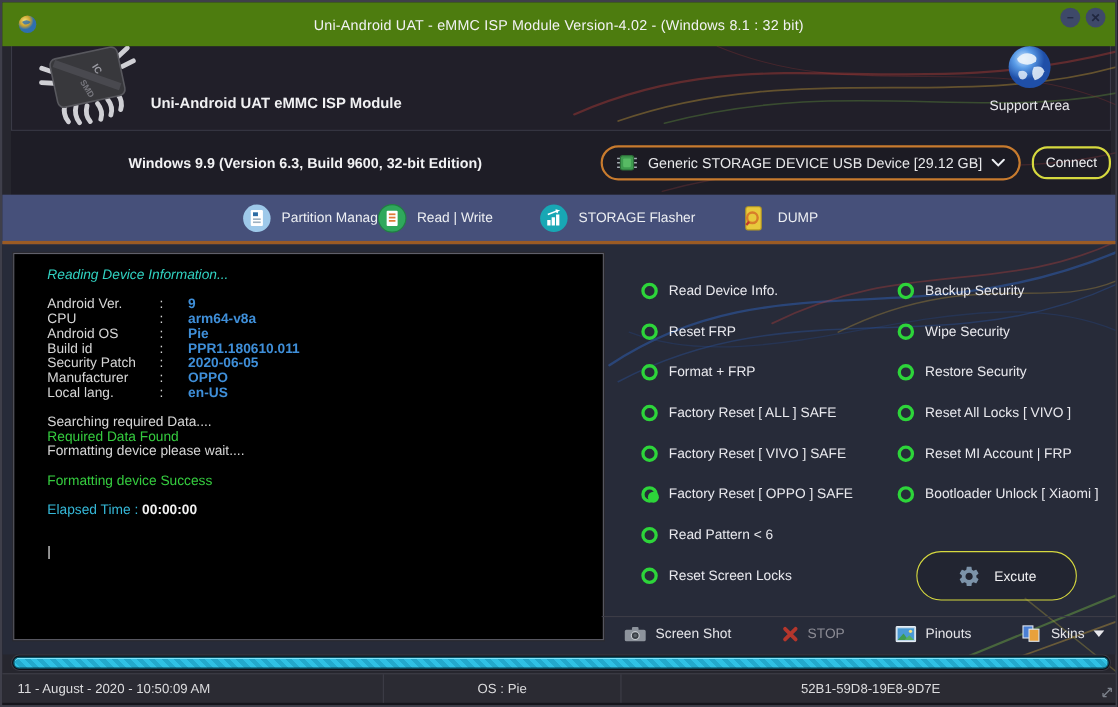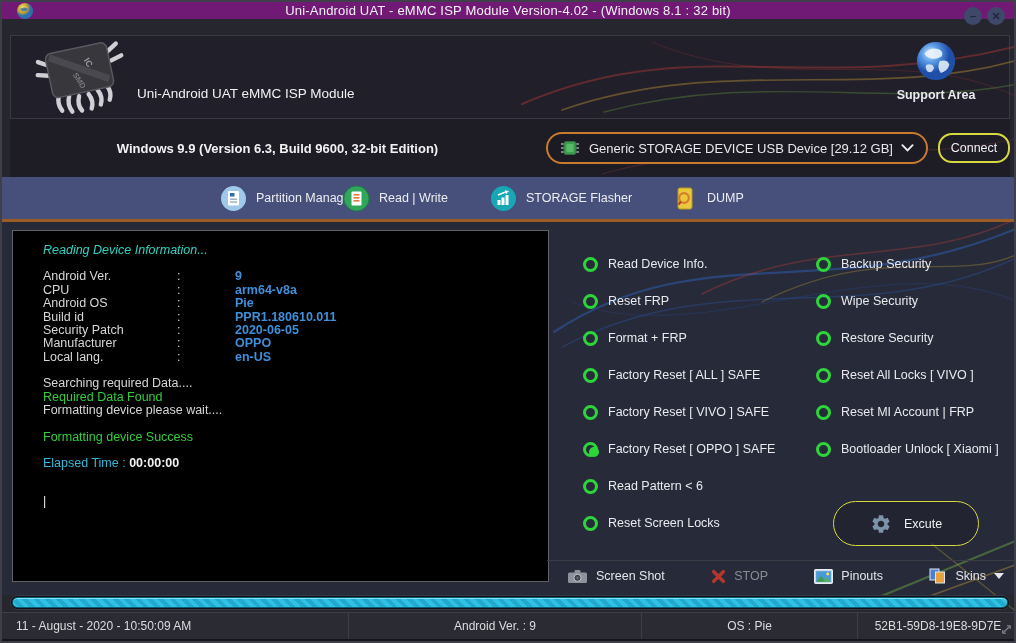--- a/index.html
+++ b/index.html
@@ -2,41 +2,41 @@
 <html><head>
 <meta charset="utf-8">
 <style>
   * { margin:0; padding:0; box-sizing:border-box; }
   html,body { background:#0d0d11; }
   body { font-family:"Liberation Sans", sans-serif; }
   #app { position:relative; width:1016px; height:643px; background:#26262e; overflow:hidden;
          border:2px solid #3f3f4a; }
 
   
-  .titlebar { position:absolute; left:0; top:0; width:100%; height:17px; background:#701a75;
+  .titlebar { position:absolute; left:0; top:0; width:100%; height:40px; background:#4d7c0f;
               display:flex; align-items:center; z-index:3; }
   .titlebar .app-ico { margin-left:14px; width:18px; height:18px; }
   .titlebar .ttl { position:absolute; left:0; right:0; text-align:center; color:#f2f2f4;
                    font-size:13px; letter-spacing:.2px; }
   .winbtn { position:absolute; top:5px; width:18px; height:18px; border-radius:50%;
             background:#3e4969; color:#20273f; font-size:11px; font-weight:bold;
             display:flex; align-items:center; justify-content:center; cursor:default; }
   .winbtn.min { right:32px; }
   .winbtn.cls { right:9px; }
 
   
   .decor { position:absolute; left:0; top:0; width:1016px; height:643px; z-index:1; pointer-events:none; }
 
   
   .header { position:absolute; left:8px; top:33px; width:1000px; height:84px;
             background:#211f29; border:1px solid #3a3a46; }
   .chip-logo { position:absolute; left:14px; top:4px; width:110px; height:78px; z-index:2; }
   .app-name { position:absolute; left:126px; top:50px; color:#f0f0f2; font-size:13.5px;
-              font-weight:normal; z-index:2; }
-  .support { position:absolute; right:28px; top:4px; width:90px; text-align:center; z-index:2; cursor:pointer;font-weight:bold; }
+              font-weight:bold; z-index:2; }
+  .support { position:absolute; right:28px; top:4px; width:90px; text-align:center; z-index:2; cursor:pointer; }
   .support svg { width:42px; height:42px; }
   .support .lbl { color:#eaeaee; font-size:12.5px; margin-top:2px; }
 
   
   .vrow { position:absolute; left:8px; top:117px; width:1000px; height:58px; background:#1e1d26; }
   .win-info { position:absolute; left:0; top:0; width:535px; height:58px; display:flex;
               align-items:center; justify-content:center; color:#f2f2f4; font-size:13px;
               font-weight:bold; z-index:2; }
   .combo { position:absolute; left:536px; top:13px; width:382px; height:32px; z-index:2;
            border:2px solid #c87b2e; border-radius:16px; background:#1c1b23;
@@ -61,21 +61,21 @@
   .tab.t-samsung { left:478px; } .tab.t-dump { left:659px; }
 
   
   .main { position:absolute; left:0; top:220px; width:1016px; height:373px; background:#272b39; }
 
   .console { position:absolute; left:10px; top:8px; width:537px; height:352px; background:#000;
              border:1px solid #60606a; box-shadow:0 0 0 1px #2a2a31; z-index:2;
              padding:13px 30px; color:#d6d6d6; font-size:12.5px; line-height:13.4px;
              overflow:hidden; cursor:text; }
   .console .c-cyan { color:#31d2c2; font-style:italic; margin-bottom:13px; }
-  .dev-row { display:flex;gap:32px; }
+  .dev-row { display:flex; }
   .dev-row .lab { width:102px; }
   .dev-row .col { width:26px; }
   .dev-row .val { color:#3f8fd9; font-weight:bold; }
   .log-block { margin-top:13px; }
   .log-line { min-height:13.4px; }
   .log-line.success { color:#35cc3f; }
   .elapsed { margin-top:13px; color:#35b8d8; }
   .elapsed b { color:#f2f2f2; font-weight:bold; }
   .caret-line { margin-top:24px; color:#e8e8e8; }
 
@@ -437,21 +437,20 @@
       </div>
     </div>
   </div>
 
   <div class="progress-track">
     <div class="progress-fill" id="progress-fill" style="width: 100%;"></div>
   </div>
 
   <div class="statusbar">
     <div class="scell c1">11 - August - 2020  -  10:50:09 AM</div>
-    <div class="scell c2">Android Ver. : 9</div>
     <div class="scell c3">OS : Pie</div>
     <div class="scell c4">
       <span>52B1-59D8-19E8-9D7E</span>
       <svg class="grip" viewBox="0 0 16 16">
         <g stroke="#7d828c" stroke-width="1.3" fill="none">
           <path d="M4 12 L12 4"></path>
             <path d="M4 12 l3.5 0 M4 12 l0 -3.5"></path>
             <path d="M12 4 l-3.5 0 M12 4 l0 3.5"></path>
         </g>
       </svg>

